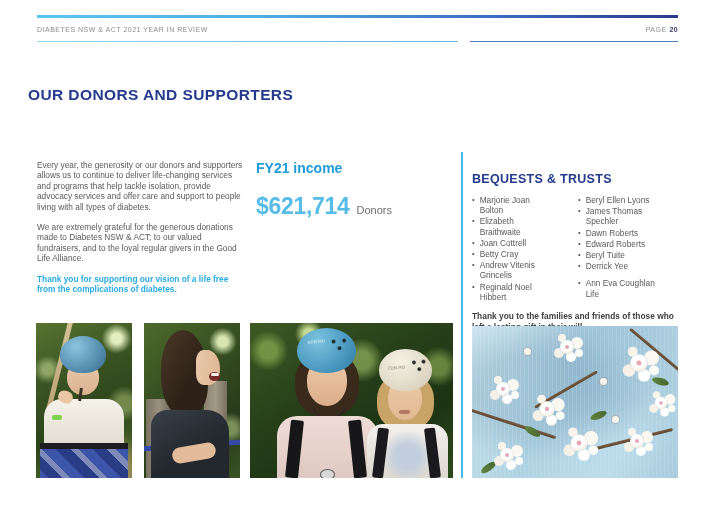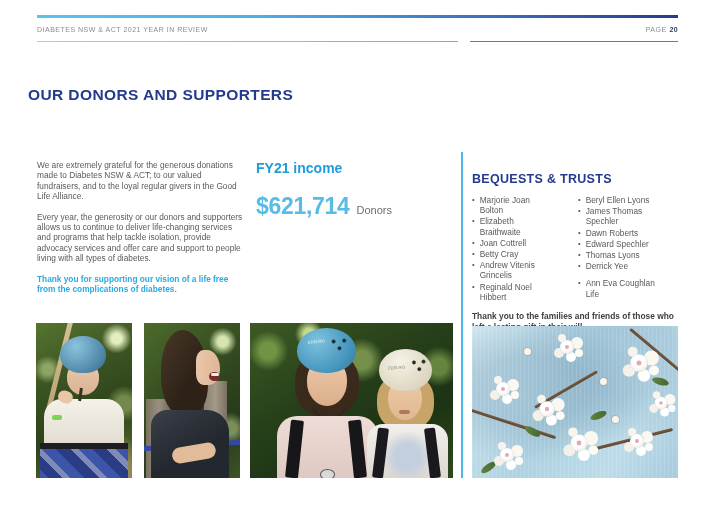--- a/index.html
+++ b/index.html
@@ -202,22 +202,22 @@
     <span>
       <span>PAGE</span><span class="rh-num">20</span>
     </span>
   </div>
   <div class="abs rule rule-left"></div>
   <div class="abs rule rule-right"></div>
 
   <h1 class="abs title">OUR DONORS AND SUPPORTERS</h1>
 
   <div class="abs intro">
+    <p>Every year, the generosity or our donors and supporters allows us to continue to deliver life-changing services and programs that help tackle isolation, provide advocacy services and offer care and support to people living with all types of diabetes.</p>
     <p>We are extremely grateful for the generous donations made to Diabetes NSW &amp; ACT; to our valued fundraisers, and to the loyal regular givers in the Good Life Alliance.</p>
-    <p>Every year, the generosity or our donors and supporters allows us to continue to deliver life-changing services and programs that help tackle isolation, provide advocacy services and offer care and support to people living with all types of diabetes.</p>
     <p class="highlight">Thank you for supporting our vision of a life free from the complications of diabetes.</p>
   </div>
 
   <div class="abs income">
     <div class="income-heading">FY21 income</div>
     <div class="income-row">
       <span class="amount">$621,714</span>
       <span class="amount-label">Donors</span>
     </div>
   </div>
@@ -261,25 +261,25 @@
           <div class="bullet-item">
             <span class="bullet">•</span>
             <span class="bullet-text">James Thomas Spechler</span>
           </div>
           <div class="bullet-item">
             <span class="bullet">•</span>
             <span class="bullet-text">Dawn Roberts</span>
           </div>
           <div class="bullet-item">
             <span class="bullet">•</span>
-            <span class="bullet-text">Edward Spechler</span>
-          </div>
-          <div class="bullet-item">
-            <span class="bullet">•</span>
-            <span class="bullet-text">Thomas Lyons</span>
+            <span class="bullet-text">Edward Roberts</span>
+          </div>
+          <div class="bullet-item">
+            <span class="bullet">•</span>
+            <span class="bullet-text">Beryl Tuite</span>
           </div>
           <div class="bullet-item">
             <span class="bullet">•</span>
             <span class="bullet-text">Derrick Yee</span>
           </div>
           <div class="bullet-item">
             <span class="bullet">•</span>
             <span class="bullet-text">Ann Eva Coughlan Life</span>
           </div>
         </div>

